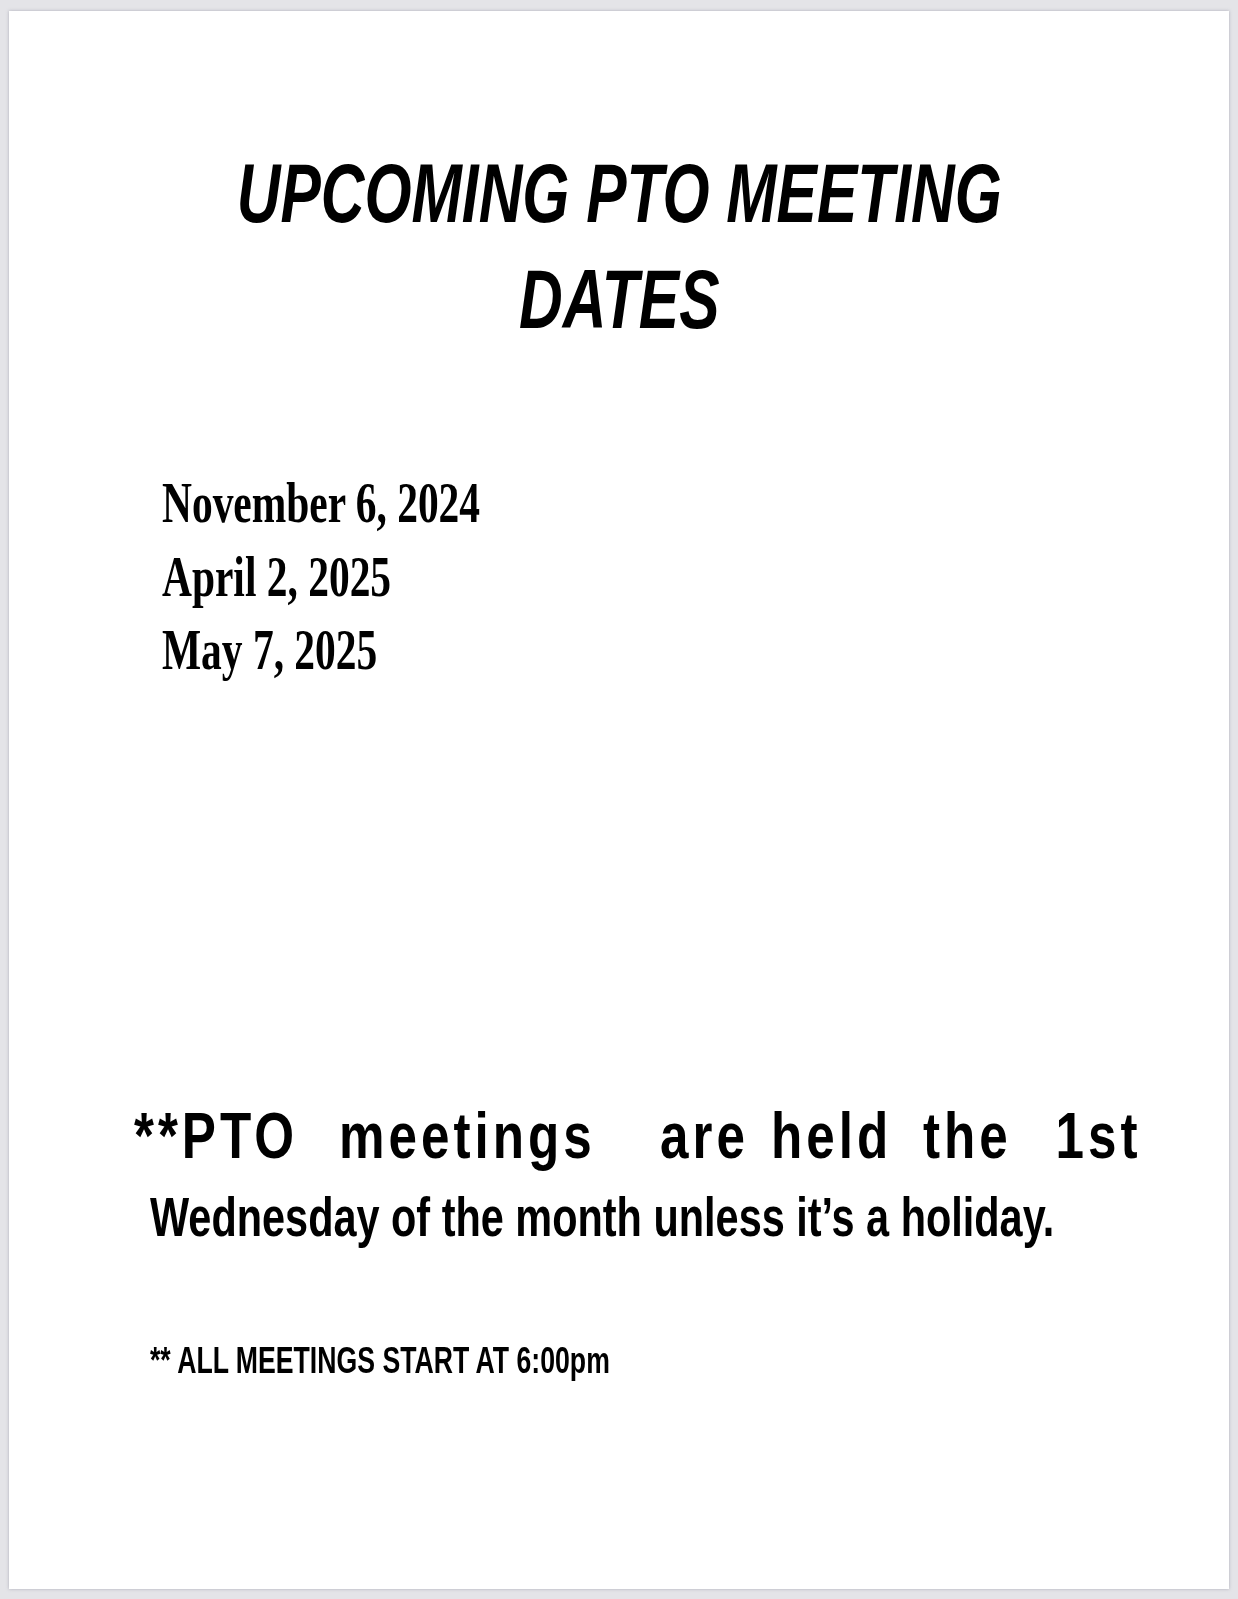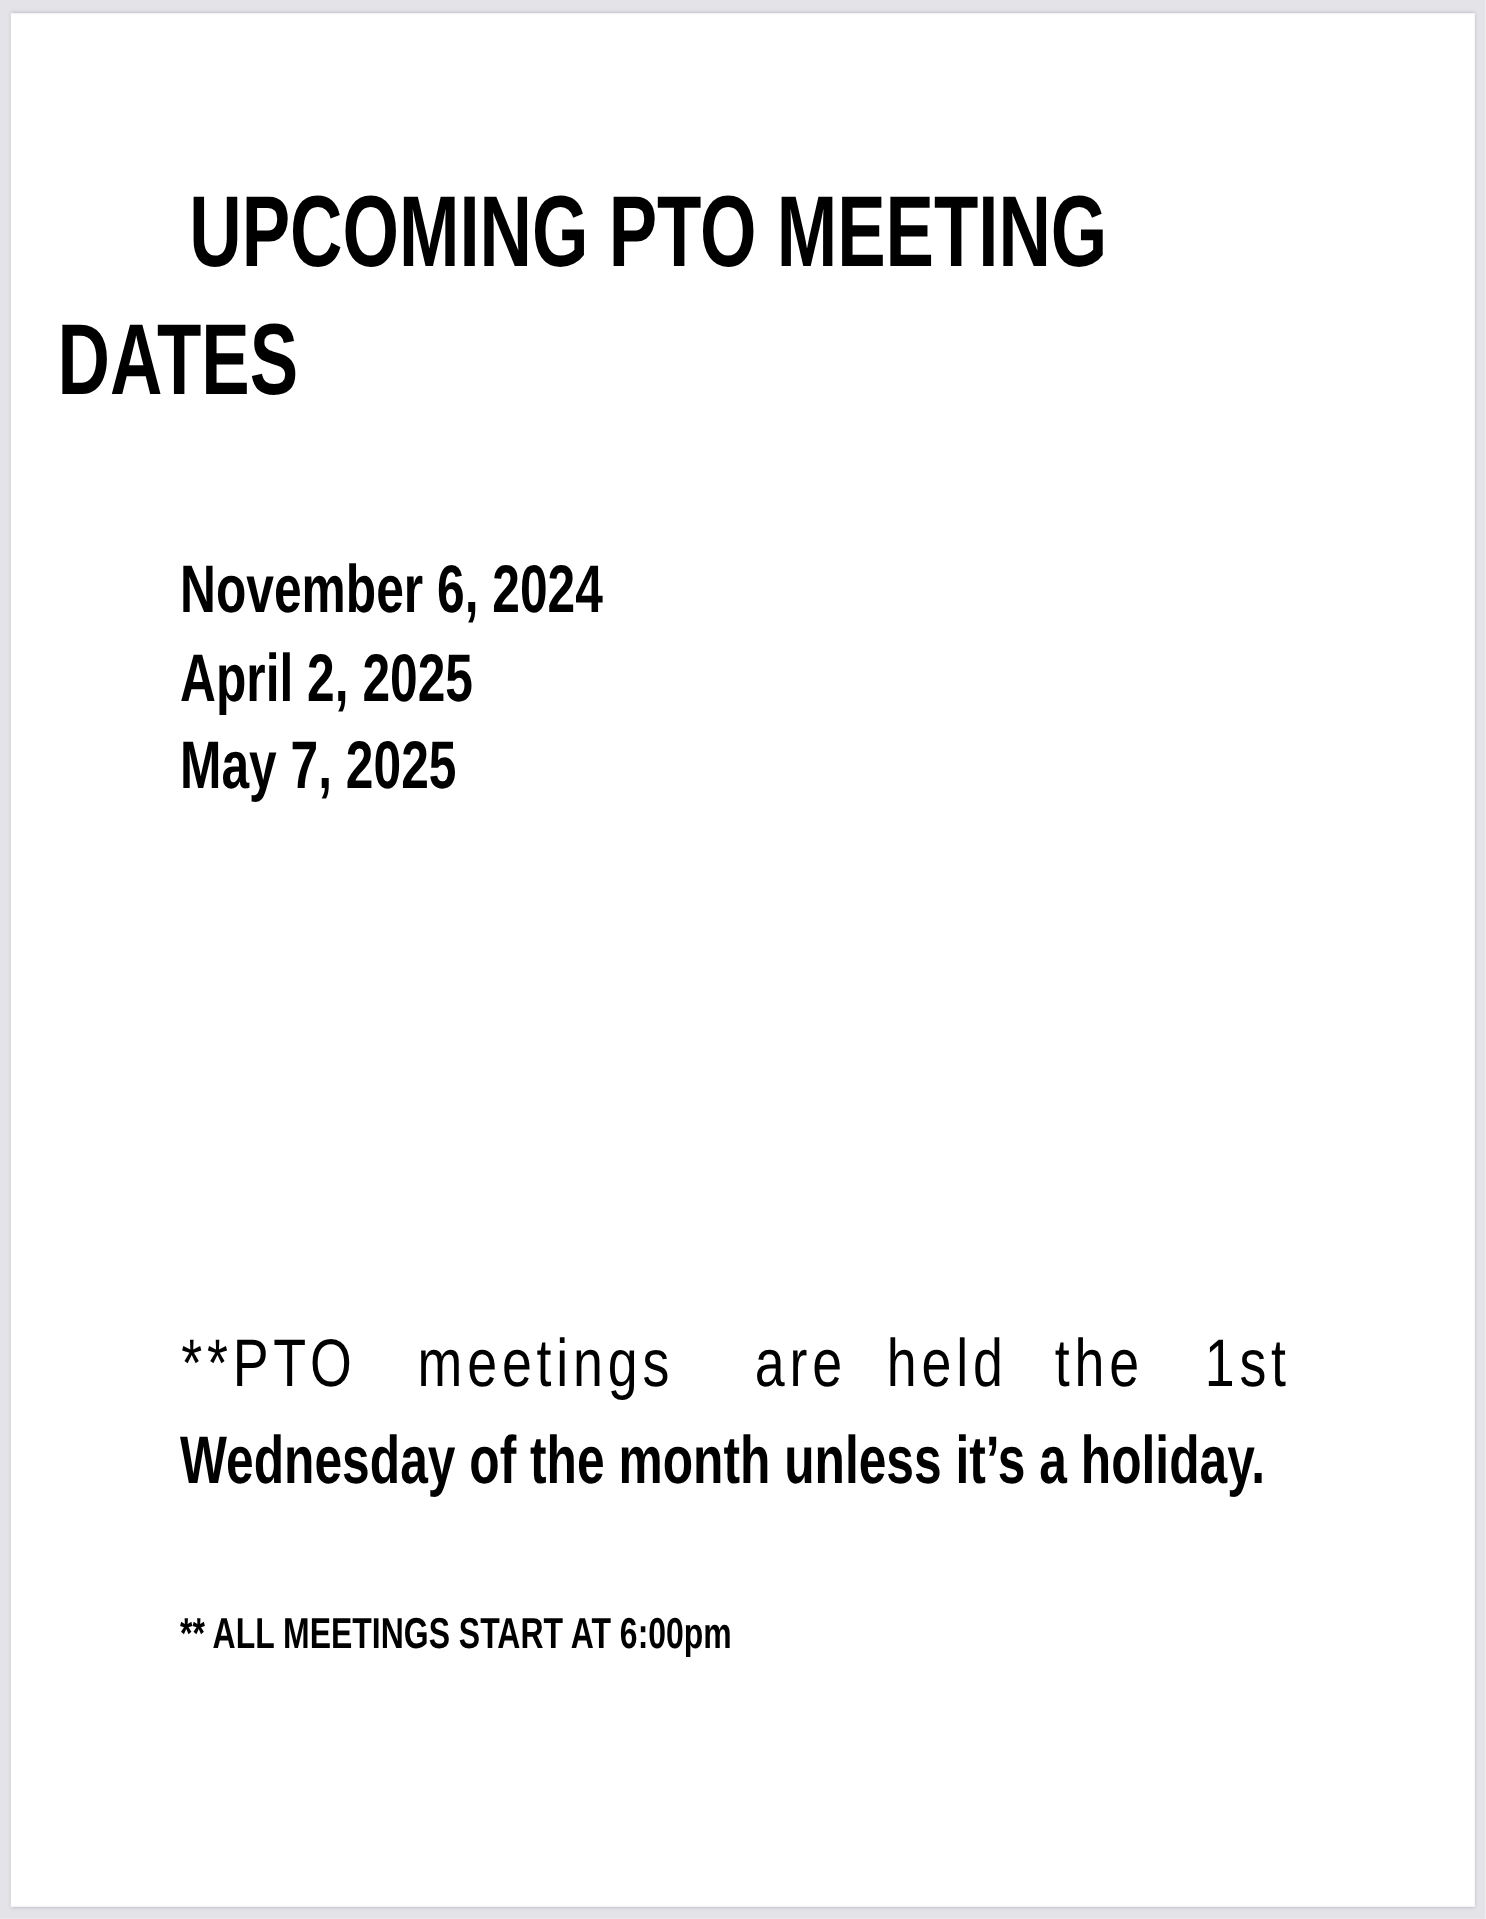--- a/index.html
+++ b/index.html
@@ -1,23 +1,23 @@
 <!DOCTYPE html>
 <html><head>
 <meta charset="utf-8">
 <style>
   html,body{margin:0;padding:0;}
   body{width:1238px;height:1599px;background:#e4e4e8;position:relative;overflow:hidden;font-family:"Liberation Sans",sans-serif;color:#000;}
   .page{position:absolute;left:9px;top:11px;width:1220px;height:1578px;background:#fff;box-shadow:0 0 3px rgba(120,120,140,0.5);}
-  .title{position:absolute;left:0;width:1220px;font-size:84px;line-height:1;}
+  .title{position:absolute;left:0;width:1220px;text-align:center;font-size:84px;line-height:1;font-style:italic;}
   .title span{display:inline-block;transform:scaleX(0.72);transform-origin:50% 0;font-weight:bold;white-space:nowrap;}
-  .dates{position:absolute;left:141px;top:452px;margin:0;padding:0;list-style:none;}
+  .dates{position:absolute;left:141px;top:452px;margin:12px;padding:0;list-style:none;font-family:Liberation Serif, serif;}
   .dates li{height:73.5px;font-size:56px;line-height:56px;}
   .dates li span{display:inline-block;transform:scaleX(0.74);transform-origin:0 0;font-weight:bold;white-space:nowrap;}
-  .note1{position:absolute;left:142px;top:1100px;width:925px;font-size:56px;line-height:50px;font-weight:normal;}
+  .note1{position:absolute;left:125px;top:1100px;width:925px;font-size:64px;line-height:50px;font-weight:bold;}
   .note1 .spread{display:flex;justify-content:space-between;width:925px;}
   .note1 .spread span{display:inline-block;transform:scaleX(0.8);transform-origin:0 0;letter-spacing:5px;}
   .note1 .spread span.last{transform-origin:100% 0;}
   .note2{position:absolute;left:141px;top:1178px;font-size:56px;line-height:56px;}
   .note2 span{display:inline-block;transform:scaleX(0.74);transform-origin:0 0;font-weight:bold;white-space:nowrap;}
   .note3{position:absolute;left:141px;top:1322px;font-size:36px;line-height:56px;}
   .note3 span{display:inline-block;transform:scaleX(0.74);transform-origin:0 0;font-weight:bold;white-space:nowrap;}
 </style>
 </head>
 <body>

